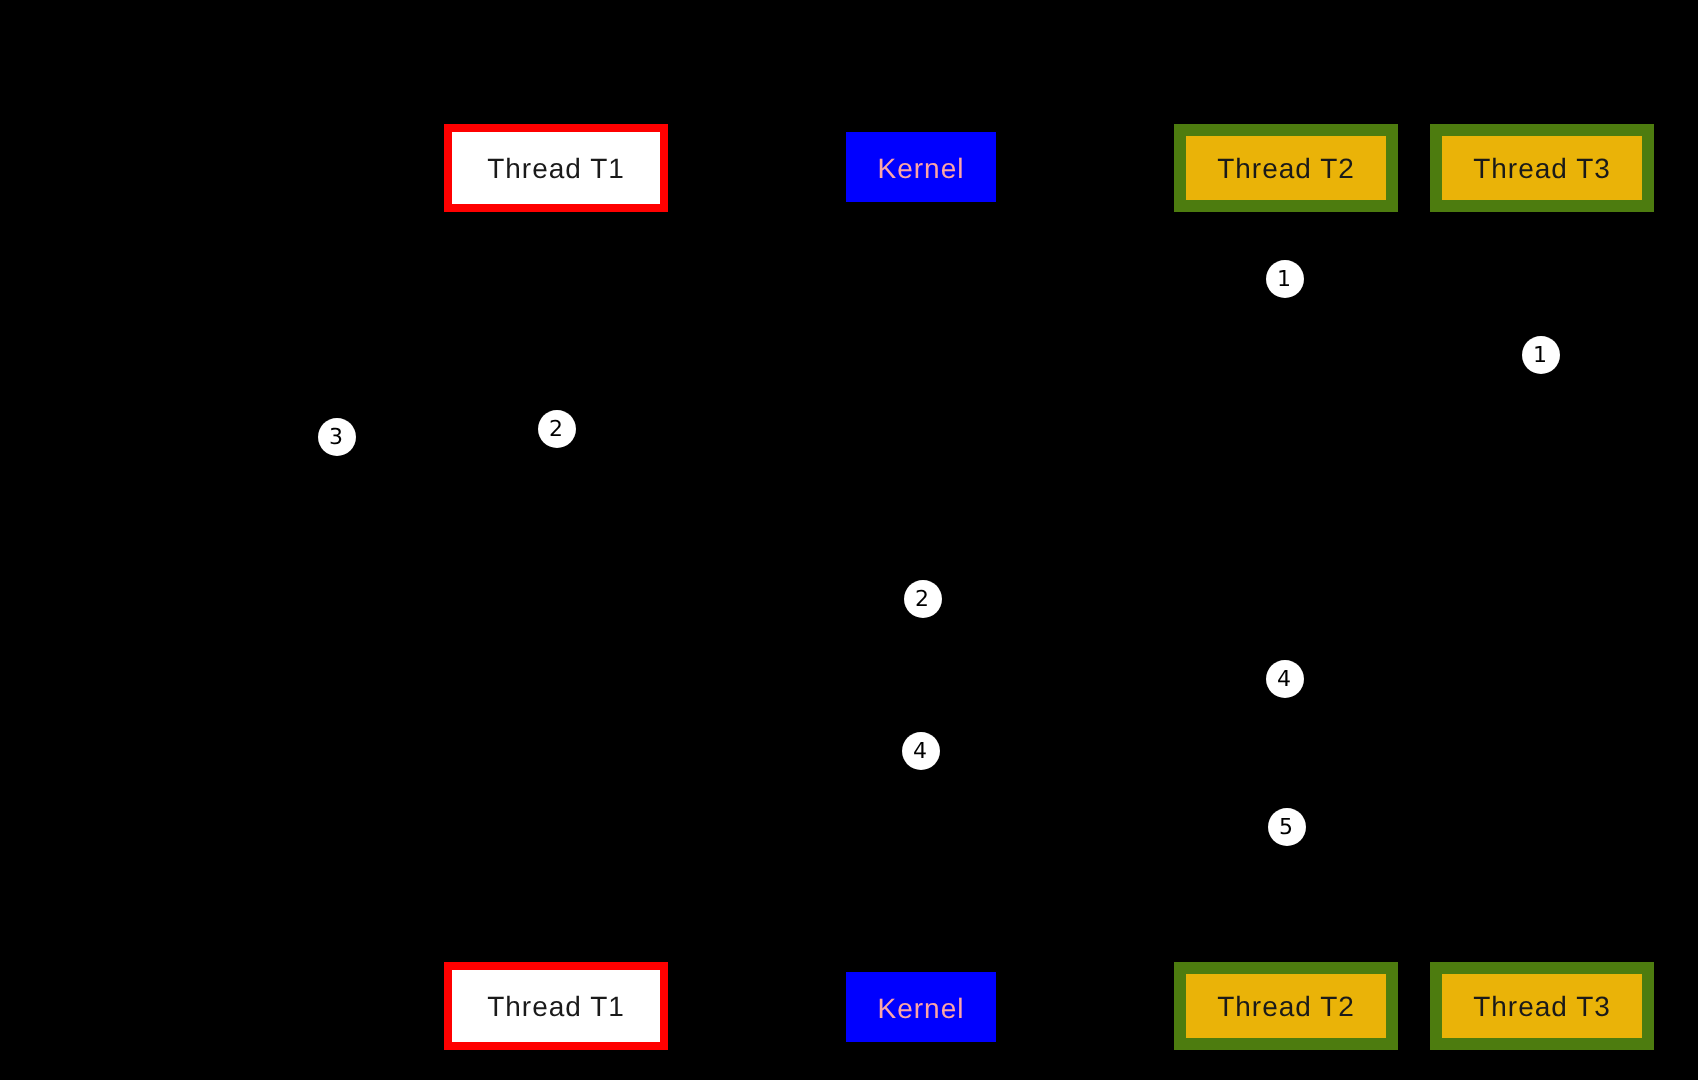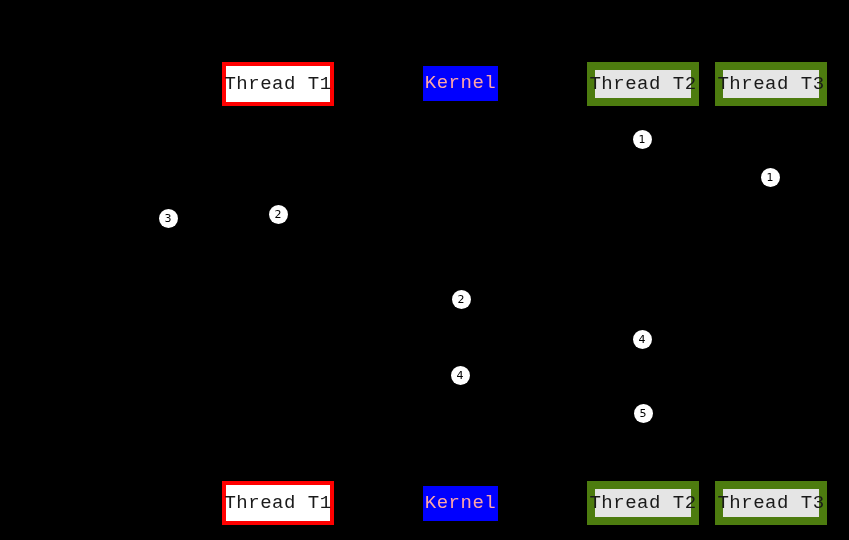--- a/index.html
+++ b/index.html
@@ -18,34 +18,34 @@
     background: #000000;
     overflow: hidden;
   }
   
   .participant {
     position: absolute;
     box-sizing: border-box;
     display: flex;
     align-items: center;
     justify-content: center;
-    font-family: Liberation Mono, monospace;
-    font-size: 19px;
+    font-family: Liberation Sans, sans-serif;
+    font-size: 14px;
     letter-spacing: 0.5px;
     white-space: nowrap;
     line-height: 1;
   }
   .participant.style-red {
     background: #ffffff;
     border: 4px solid #ff0000;
     color: #1a1a1a;
   }
   .participant.style-blueoutline {
-    background: #e5e5e5;
-    border: 8px solid #4d7c0f;
+    background: #eab308;
+    border: 6px solid #4d7c0f;
     color: #1a1a1a;
   }
   .participant.style-bluefill {
     background: #0000ff;
     border: 0 solid #0000ff;
     color: #fca5a5;
   }
   
   .lifeline {
     position: absolute;

